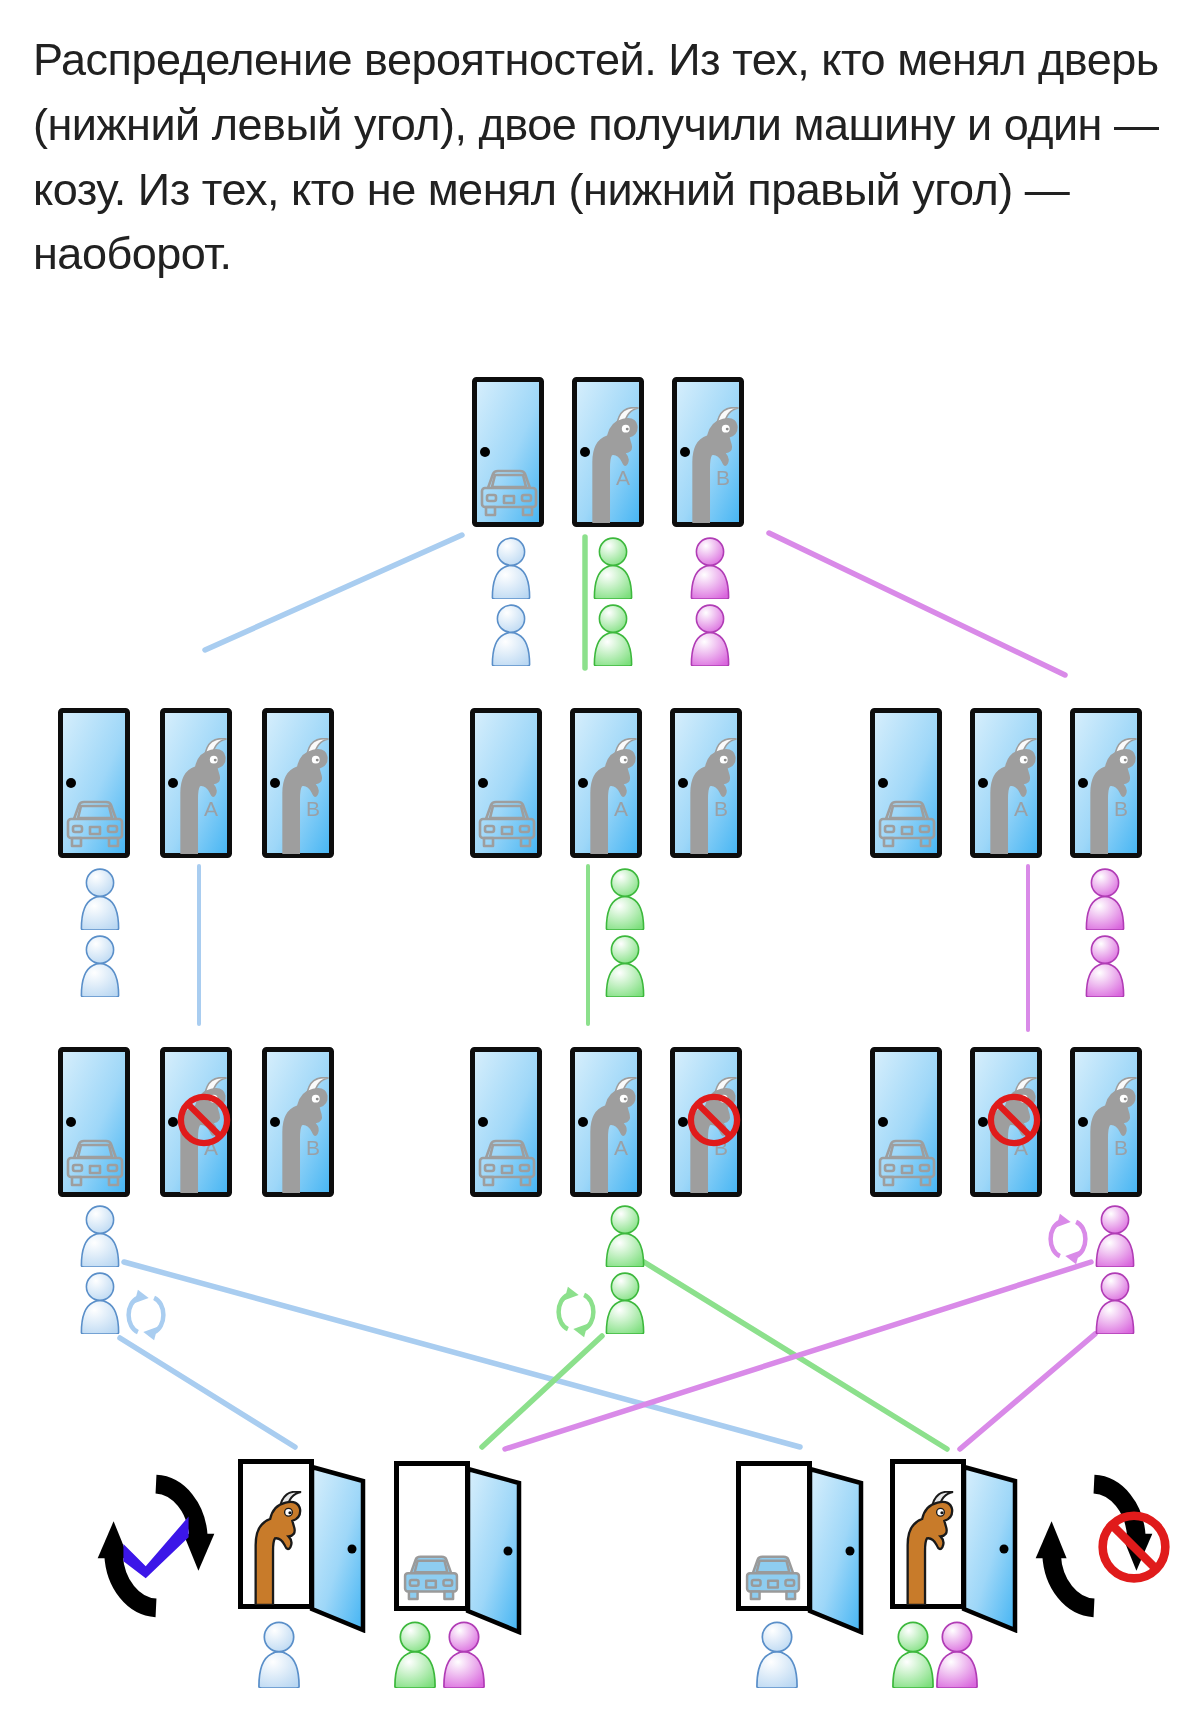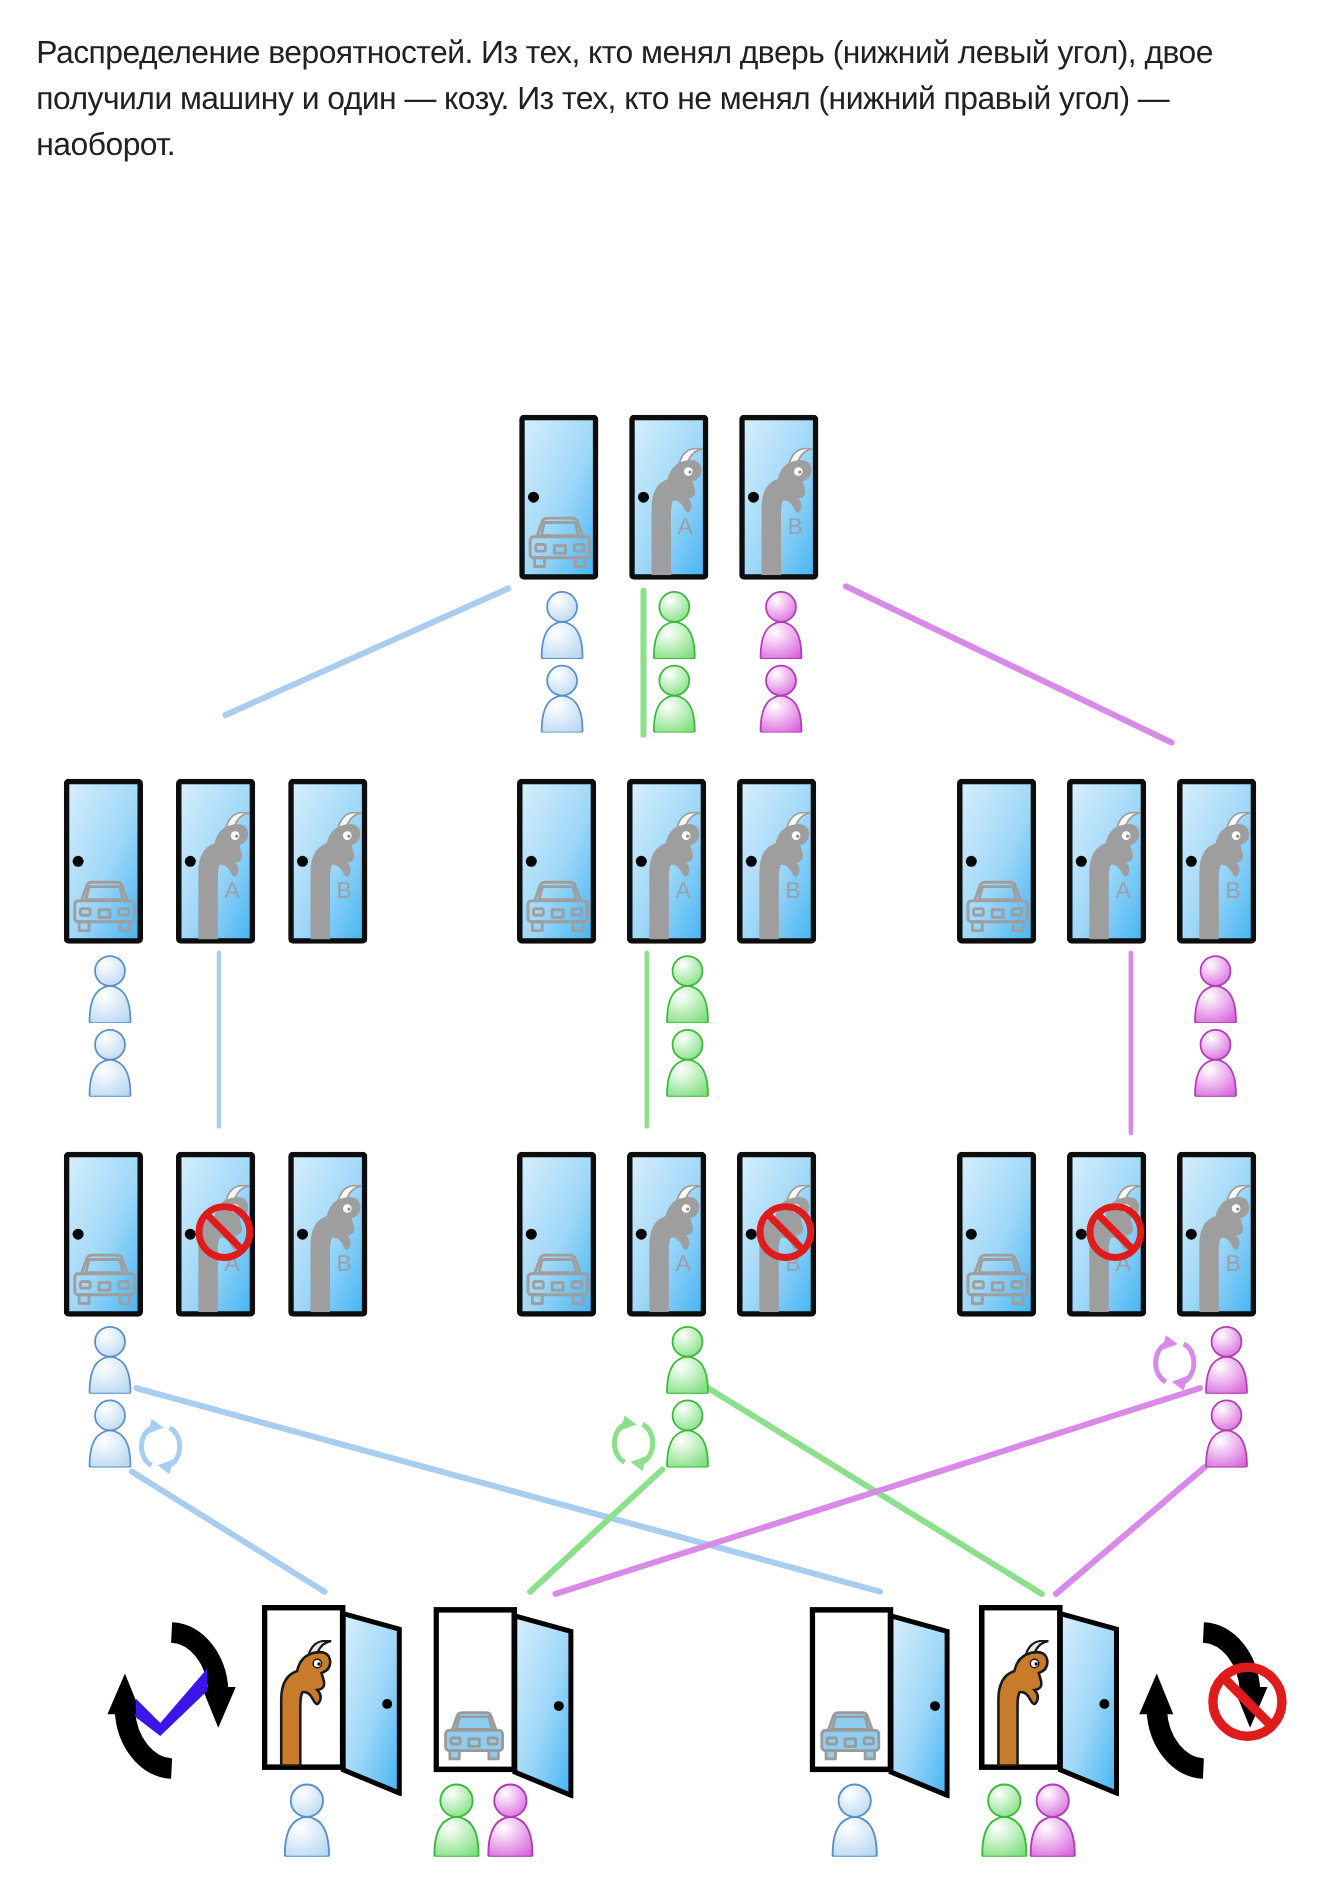--- a/index.html
+++ b/index.html
@@ -1,19 +1,19 @@
 <!DOCTYPE html>
 <html style="--title-color: #212121; --door-light: #d8effc; --door-mid: #9ed7f8; --door-dark: #43b4f3; --door-frame: #0d0d0d; --silhouette: #9e9e9e; --player-blue: #b9d7f2; --player-blue-stroke: #5a8fc9; --player-green: #7ddf7d; --player-green-stroke: #3cb83c; --player-magenta: #d966dd; --player-magenta-stroke: #b03cb5; --line-blue: #a9cdf0; --line-green: #8ce08c; --line-magenta: #d98ae8; --no-red: #e01b1b; --check-indigo: #3c16e8; --cycle-black: #000000; --goat-orange: #c87b2a; --car-blue: #8ecdf0;"><head>
 <meta charset="utf-8">
 <style>
   html,body{margin:0;padding:0;background:#fff;}
   body{width:1200px;height:1728px;position:relative;overflow:hidden;
        font-family:"Liberation Sans", sans-serif;}
   #title{position:absolute;left:33px;top:28px;width:1140px;
-         font-size:29px;line-height:1.44;letter-spacing:-0.5px;
+         font-size:45px;line-height:1.44;letter-spacing:-0.5px;
          color:var(--title-color);}
   svg{position:absolute;left:0;top:0;}
   .branch{fill:none;stroke-linecap:round;}
   .bl{stroke:var(--line-blue);}
   .gl{stroke:var(--line-green);}
   .ml{stroke:var(--line-magenta);}
   .w5{stroke-width:5.5;} .w4{stroke-width:4;}
   .person{stroke-width:2.2;}
   .person-blue{fill:url(#pgB);stroke:var(--player-blue-stroke);}
   .person-green{fill:url(#pgG);stroke:var(--player-green-stroke);}

